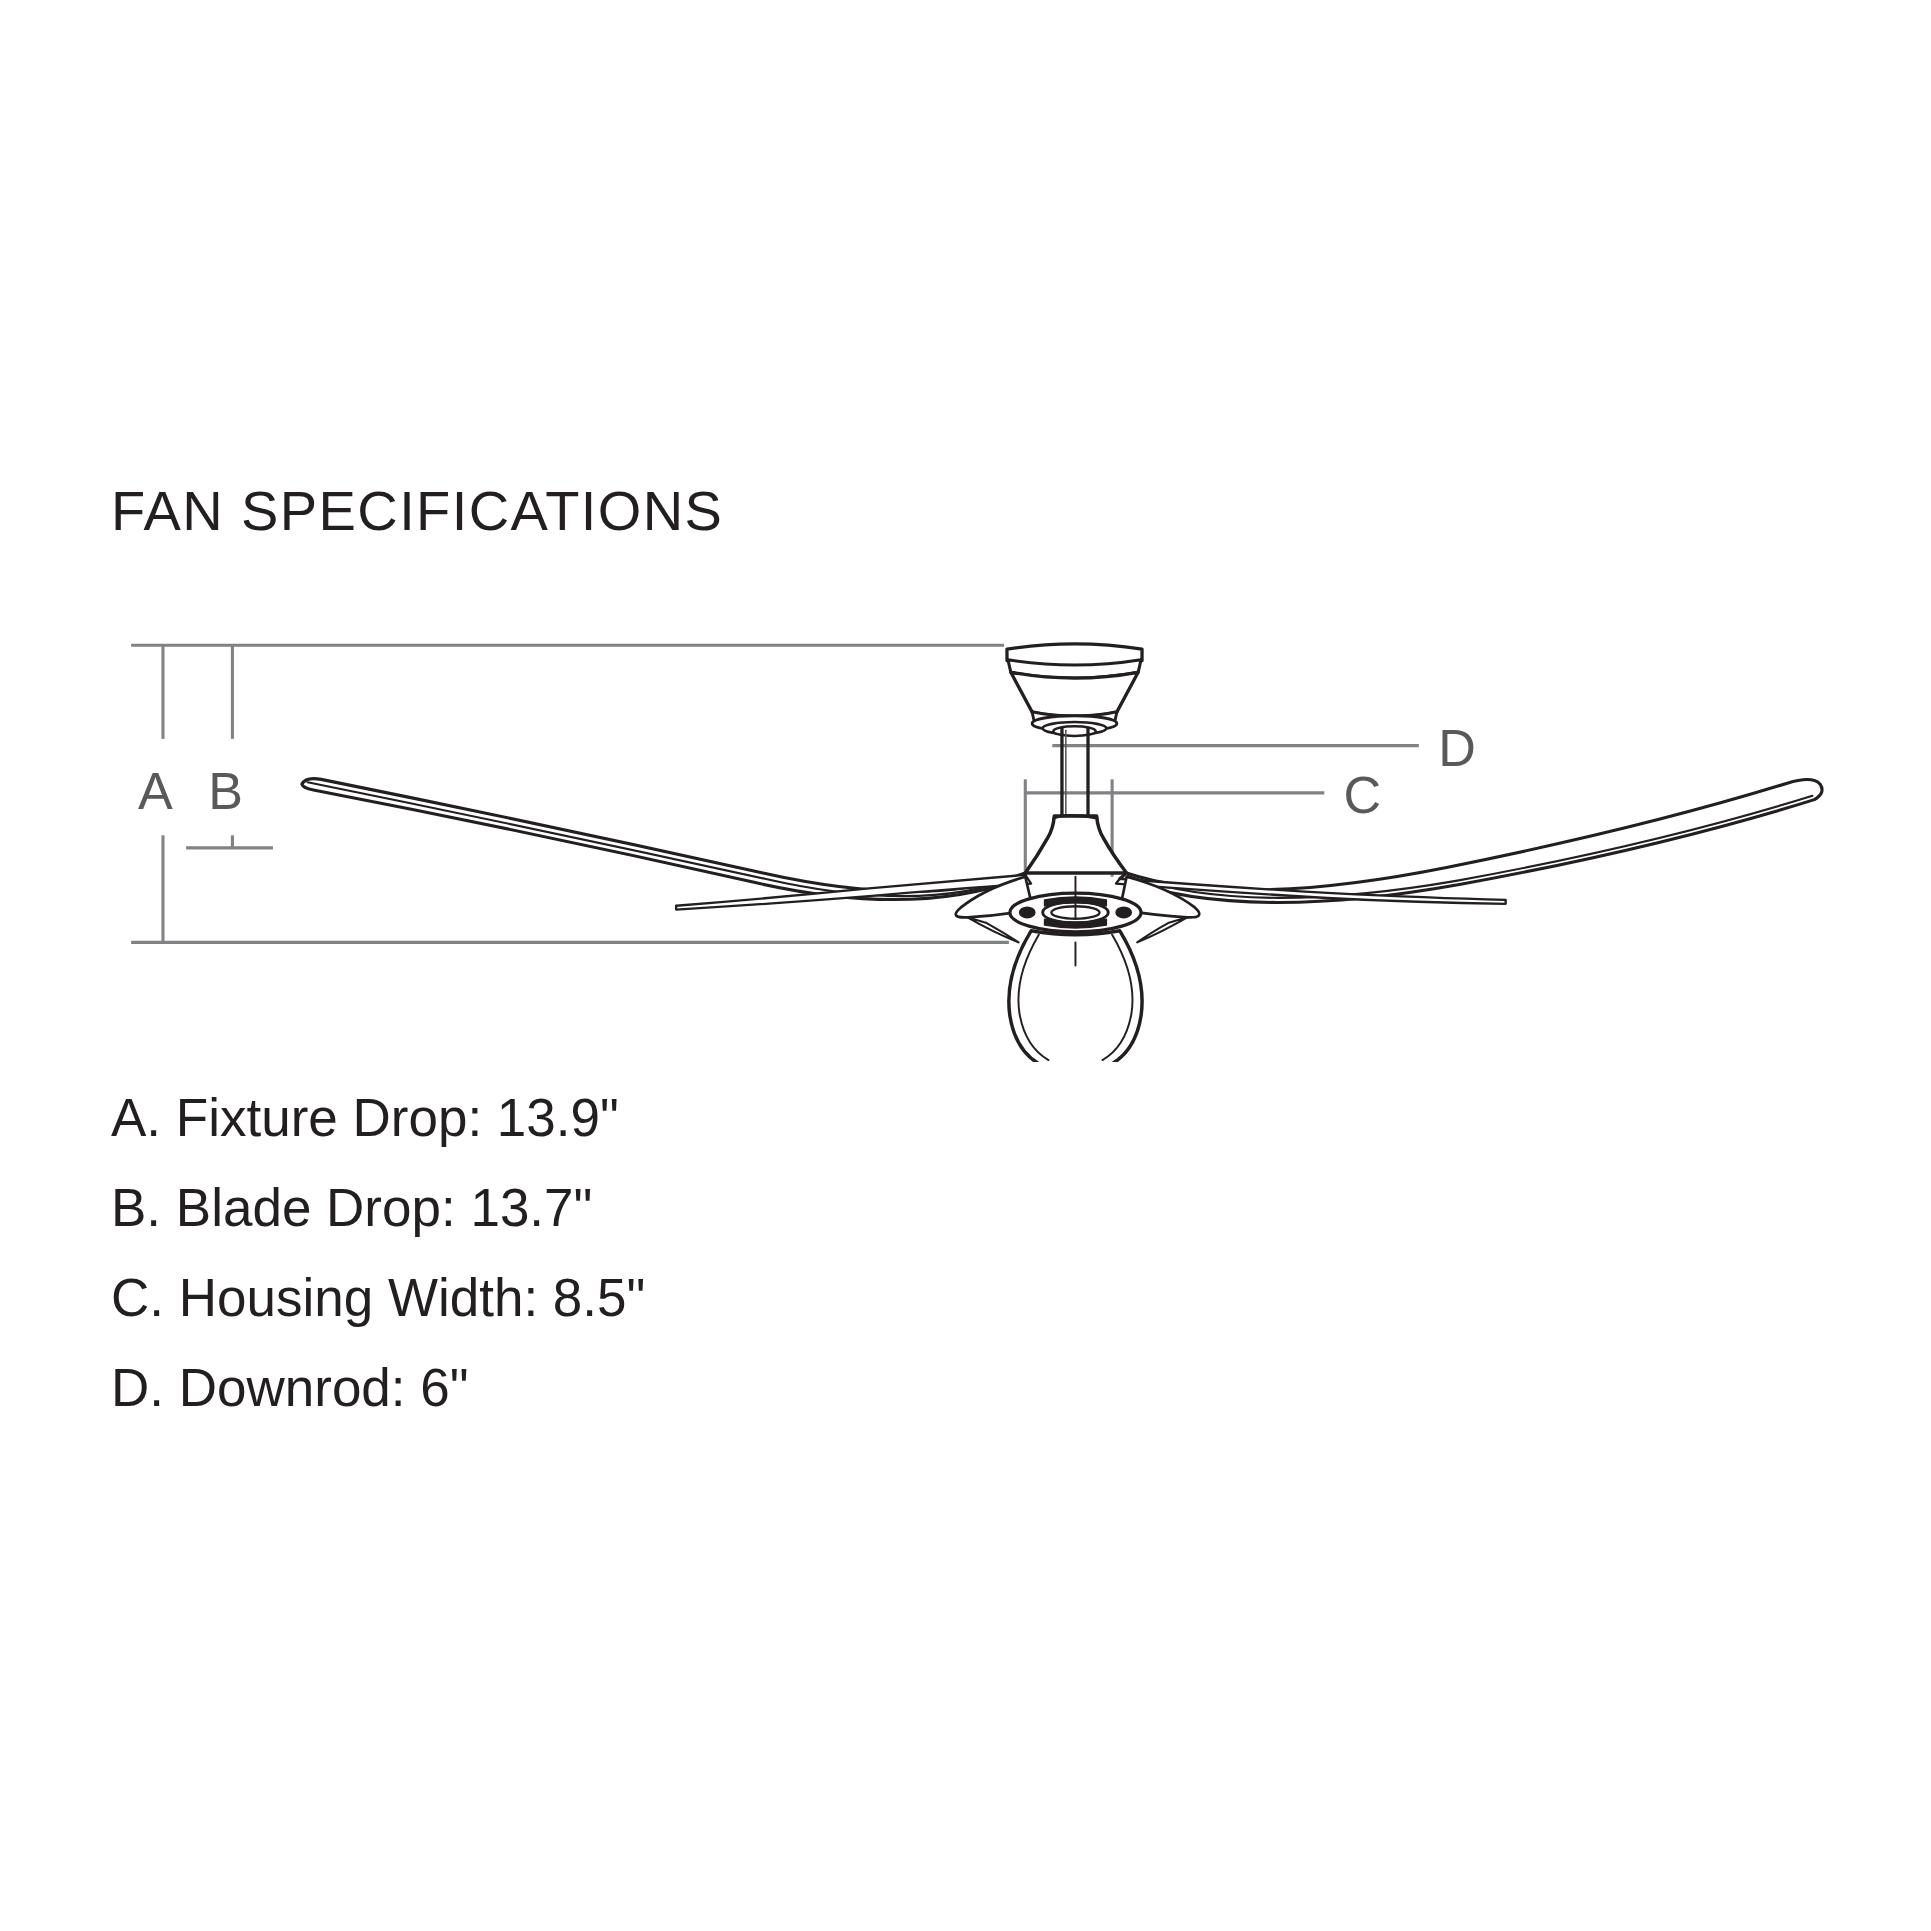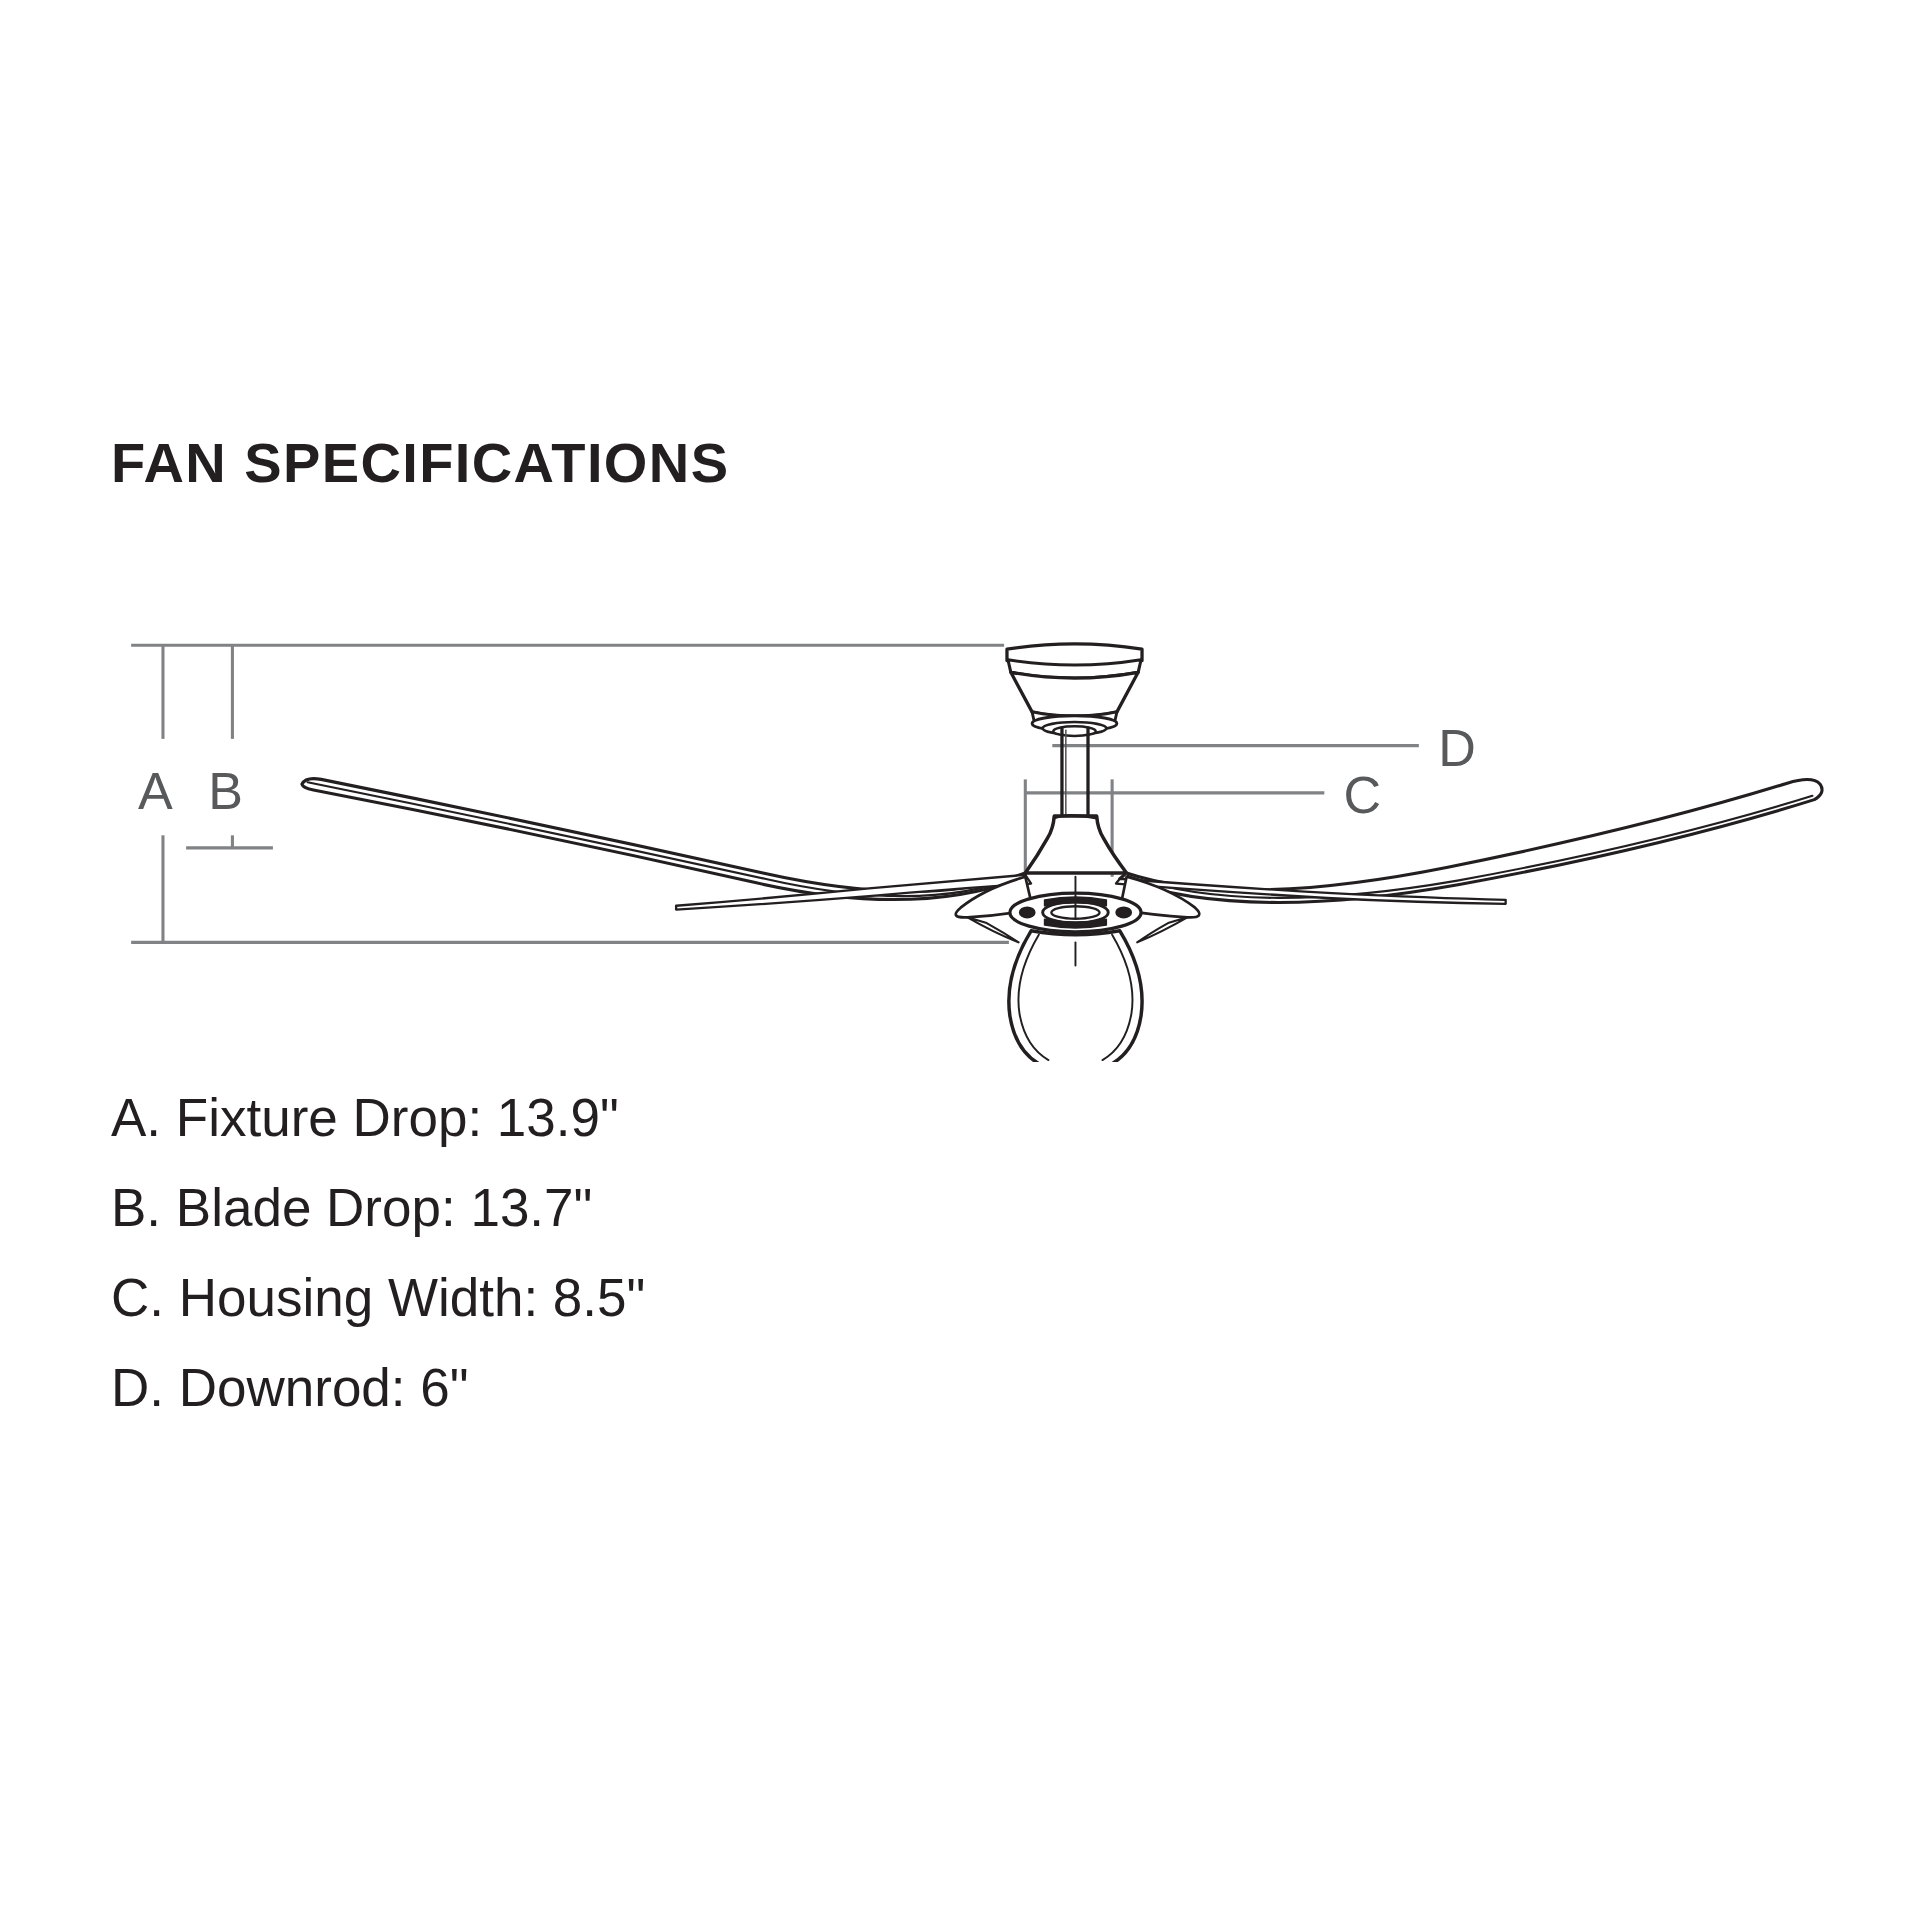--- a/index.html
+++ b/index.html
@@ -18,23 +18,23 @@
   #spec-sheet {
     position: absolute;
     left: 0;
     top: 0;
     width: 1931px;
     height: 1931px;
   }
   .page-title {
     position: absolute;
     left: 111px;
-    top: 430px;
+    top: 478px;
     font-size: 56px;
-    font-weight: bold;
+    font-weight: normal;
     letter-spacing: 1.4px;
     color: #231f20;
     white-space: nowrap;
   }
   #diagram-wrap {
     position: absolute;
     left: 0px;
     top: 599px;
     width: 1931px;
     height: 463px;

